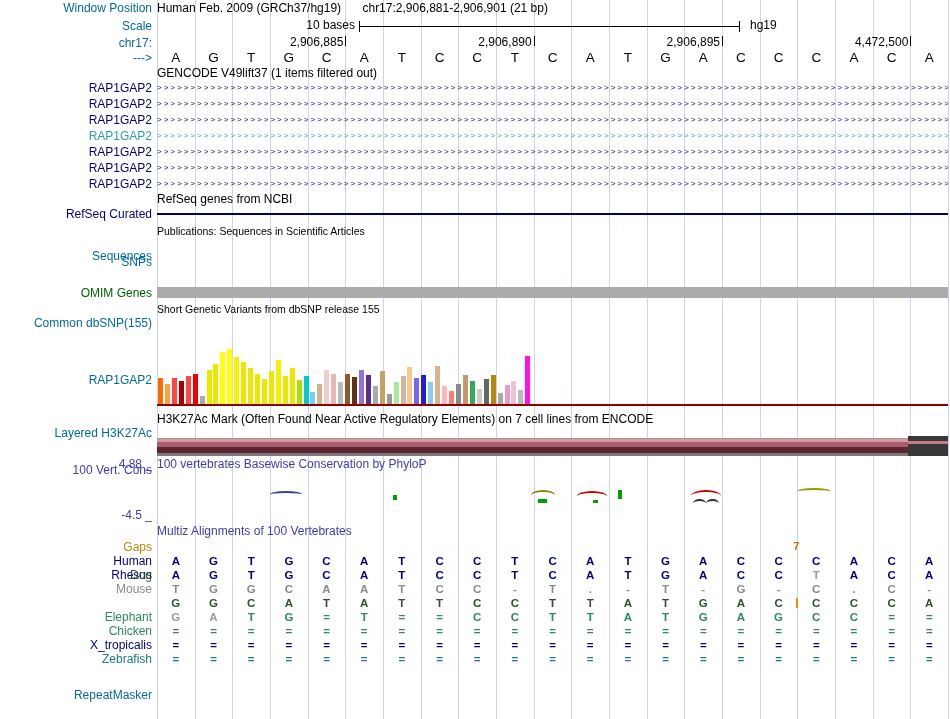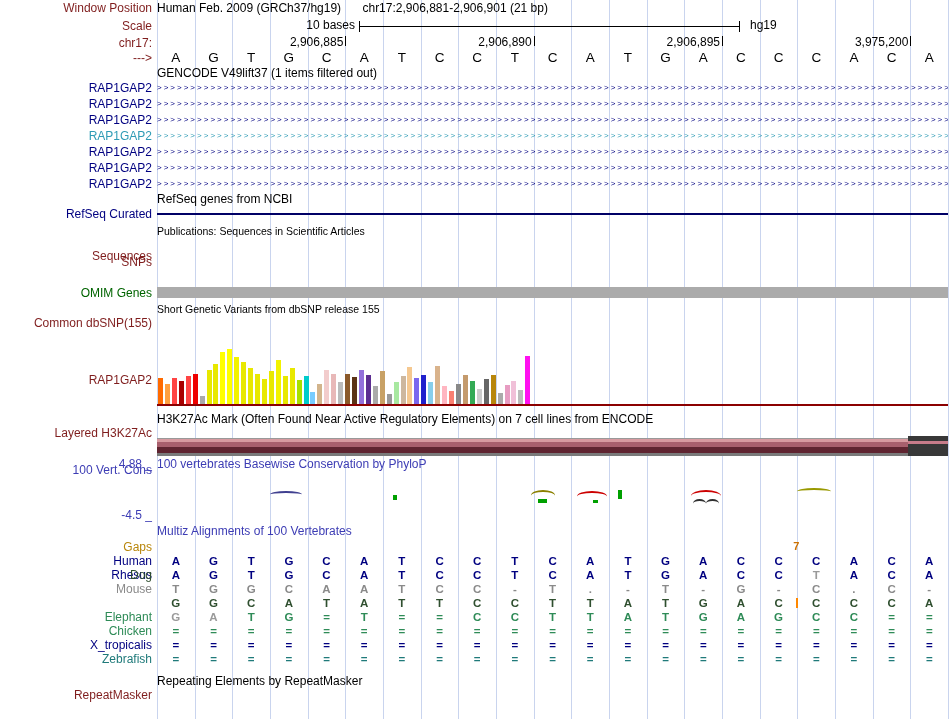--- a/index.html
+++ b/index.html
@@ -1,21 +1,21 @@
 <!DOCTYPE html>
 <html><head>
 <meta charset="utf-8">
 <style>
   html,body{margin:0;padding:0;background:#fff;}
   #screen{position:relative;width:950px;height:719px;background:#fff;overflow:hidden;
           font-family:"Liberation Sans","DejaVu Sans",sans-serif;color:#000;}
   #grid{position:absolute;left:157px;top:0;width:792px;height:719px;
         background:repeating-linear-gradient(to right,#c9d4ee 0 1px,transparent 1px 37.667px);}
   .lbl{position:absolute;left:0;width:152px;text-align:right;font-size:12px;height:14px;
-       line-height:14px;white-space:nowrap;color:#7f1d1d;}
+       line-height:14px;white-space:nowrap;color:#0369a1;}
   .title{position:absolute;left:157px;width:791px;font-size:12px;
          height:14px;line-height:14px;color:#000;white-space:nowrap;}
   .small{font-size:10.5px;}
   .navy{color:#000080;}
   .green{color:#006400;}
   .blue{color:#3C3CB4;}
   .orange{color:#B8860B;}
   .cellrow{position:absolute;left:157px;width:791px;display:flex;}
   .cell{flex:1 0 0;text-align:center;}
   .base{font-size:13.5px;line-height:15px;color:#000;}
@@ -60,21 +60,21 @@
   <div class="genomelbl">hg19</div>
 
   <div class="lbl" style="top:36px">chr17:</div>
   <div style="position:absolute;left:157px;top:35px;width:791px;height:13px">
       <div class="coordnum" style="left: 102.333px; top: 1px;">2,906,885</div>
       <div class="vtick" style="left: 188.333px; top: 1px; height: 10px;"></div>
       <div class="coordnum" style="left: 290.667px; top: 1px;">2,906,890</div>
       <div class="vtick" style="left: 376.667px; top: 1px; height: 10px;"></div>
       <div class="coordnum" style="left: 479px; top: 1px;">2,906,895</div>
       <div class="vtick" style="left: 565px; top: 1px; height: 10px;"></div>
-      <div class="coordnum" style="left: 667.333px; top: 1px;">3,975,200</div>
+      <div class="coordnum" style="left: 667.333px; top: 1px;">4,472,500</div>
       <div class="vtick" style="left: 753.333px; top: 1px; height: 10px;"></div>
     </div>
 
   <div class="lbl" style="top:51px">---&gt;</div>
   <div class="cellrow" style="top:50px;height:15px">
       <div class="cell base">A</div>
       <div class="cell base">G</div>
       <div class="cell base">T</div>
       <div class="cell base">G</div>
       <div class="cell base">C</div>
@@ -201,21 +201,20 @@
       <div class="pmark" style="left: 549px; top: 42px; width: 13px; height: 7px; border-top: 2px solid rgb(48, 48, 48); border-radius: 50%;"></div>
       <div class="pmark" style="left: 640px; top: 31px; width: 34px; height: 5px; border-top: 2px solid rgb(153, 153, 0); border-radius: 50%;"></div>
     </div>
 
   <div class="title blue" style="top:524px">Multiz Alignments of 100 Vertebrates</div>
   <div class="lbl orange" style="top:540px">Gaps</div>
   <div style="position:absolute;left:157px;top:539px;width:791px;height:14px">
       <div class="gapnum" style="left: 636.333px; top: 0px;">7</div>
     </div>
 
-  <div class="title" style="top:674px">Repeating Elements by RepeatMasker</div>
   <div class="lbl" style="top:688px">RepeatMasker</div>
 <div class="lbl" style="top: 80px; color: rgb(0, 0, 128); height: 16px; line-height: 16px;">RAP1GAP2</div>
     <div class="generow" style="top: 80px; color: rgb(0, 0, 128);">&gt;&gt;&gt;&gt;&gt;&gt;&gt;&gt;&gt;&gt;&gt;&gt;&gt;&gt;&gt;&gt;&gt;&gt;&gt;&gt;&gt;&gt;&gt;&gt;&gt;&gt;&gt;&gt;&gt;&gt;&gt;&gt;&gt;&gt;&gt;&gt;&gt;&gt;&gt;&gt;&gt;&gt;&gt;&gt;&gt;&gt;&gt;&gt;&gt;&gt;&gt;&gt;&gt;&gt;&gt;&gt;&gt;&gt;&gt;&gt;&gt;&gt;&gt;&gt;&gt;&gt;&gt;&gt;&gt;&gt;&gt;&gt;&gt;&gt;&gt;&gt;&gt;&gt;&gt;&gt;&gt;&gt;&gt;&gt;&gt;&gt;&gt;&gt;&gt;&gt;&gt;&gt;&gt;&gt;&gt;&gt;&gt;&gt;&gt;&gt;&gt;&gt;&gt;&gt;&gt;&gt;&gt;&gt;&gt;&gt;&gt;&gt;&gt;&gt;&gt;&gt;&gt;&gt;&gt;&gt;&gt;&gt;&gt;&gt;&gt;&gt;&gt;&gt;&gt;&gt;&gt;&gt;&gt;&gt;&gt;&gt;&gt;&gt;&gt;&gt;&gt;&gt;&gt;&gt;&gt;&gt;&gt;&gt;&gt;&gt;&gt;&gt;&gt;&gt;&gt;&gt;&gt;&gt;&gt;&gt;&gt;&gt;&gt;&gt;&gt;&gt;&gt;&gt;&gt;&gt;&gt;&gt;&gt;&gt;&gt;&gt;&gt;&gt;&gt;&gt;&gt;&gt;&gt;&gt;&gt;&gt;&gt;&gt;&gt;&gt;&gt;&gt;&gt;&gt;&gt;&gt;&gt;&gt;&gt;&gt;&gt;&gt;&gt;&gt;&gt;&gt;&gt;&gt;&gt;&gt;&gt;&gt;&gt;&gt;&gt;&gt;&gt;&gt;&gt;&gt;&gt;&gt;&gt;&gt;&gt;&gt;&gt;&gt;&gt;&gt;&gt;&gt;&gt;&gt;&gt;&gt;&gt;&gt;&gt;&gt;</div>
     <div class="lbl" style="top: 96px; color: rgb(0, 0, 128); height: 16px; line-height: 16px;">RAP1GAP2</div>
     <div class="generow" style="top: 96px; color: rgb(0, 0, 128);">&gt;&gt;&gt;&gt;&gt;&gt;&gt;&gt;&gt;&gt;&gt;&gt;&gt;&gt;&gt;&gt;&gt;&gt;&gt;&gt;&gt;&gt;&gt;&gt;&gt;&gt;&gt;&gt;&gt;&gt;&gt;&gt;&gt;&gt;&gt;&gt;&gt;&gt;&gt;&gt;&gt;&gt;&gt;&gt;&gt;&gt;&gt;&gt;&gt;&gt;&gt;&gt;&gt;&gt;&gt;&gt;&gt;&gt;&gt;&gt;&gt;&gt;&gt;&gt;&gt;&gt;&gt;&gt;&gt;&gt;&gt;&gt;&gt;&gt;&gt;&gt;&gt;&gt;&gt;&gt;&gt;&gt;&gt;&gt;&gt;&gt;&gt;&gt;&gt;&gt;&gt;&gt;&gt;&gt;&gt;&gt;&gt;&gt;&gt;&gt;&gt;&gt;&gt;&gt;&gt;&gt;&gt;&gt;&gt;&gt;&gt;&gt;&gt;&gt;&gt;&gt;&gt;&gt;&gt;&gt;&gt;&gt;&gt;&gt;&gt;&gt;&gt;&gt;&gt;&gt;&gt;&gt;&gt;&gt;&gt;&gt;&gt;&gt;&gt;&gt;&gt;&gt;&gt;&gt;&gt;&gt;&gt;&gt;&gt;&gt;&gt;&gt;&gt;&gt;&gt;&gt;&gt;&gt;&gt;&gt;&gt;&gt;&gt;&gt;&gt;&gt;&gt;&gt;&gt;&gt;&gt;&gt;&gt;&gt;&gt;&gt;&gt;&gt;&gt;&gt;&gt;&gt;&gt;&gt;&gt;&gt;&gt;&gt;&gt;&gt;&gt;&gt;&gt;&gt;&gt;&gt;&gt;&gt;&gt;&gt;&gt;&gt;&gt;&gt;&gt;&gt;&gt;&gt;&gt;&gt;&gt;&gt;&gt;&gt;&gt;&gt;&gt;&gt;&gt;&gt;&gt;&gt;&gt;&gt;&gt;&gt;&gt;&gt;&gt;&gt;&gt;&gt;&gt;&gt;&gt;&gt;&gt;&gt;&gt;&gt;</div>
     <div class="lbl" style="top: 112px; color: rgb(0, 0, 128); height: 16px; line-height: 16px;">RAP1GAP2</div>
     <div class="generow" style="top: 112px; color: rgb(0, 0, 128);">&gt;&gt;&gt;&gt;&gt;&gt;&gt;&gt;&gt;&gt;&gt;&gt;&gt;&gt;&gt;&gt;&gt;&gt;&gt;&gt;&gt;&gt;&gt;&gt;&gt;&gt;&gt;&gt;&gt;&gt;&gt;&gt;&gt;&gt;&gt;&gt;&gt;&gt;&gt;&gt;&gt;&gt;&gt;&gt;&gt;&gt;&gt;&gt;&gt;&gt;&gt;&gt;&gt;&gt;&gt;&gt;&gt;&gt;&gt;&gt;&gt;&gt;&gt;&gt;&gt;&gt;&gt;&gt;&gt;&gt;&gt;&gt;&gt;&gt;&gt;&gt;&gt;&gt;&gt;&gt;&gt;&gt;&gt;&gt;&gt;&gt;&gt;&gt;&gt;&gt;&gt;&gt;&gt;&gt;&gt;&gt;&gt;&gt;&gt;&gt;&gt;&gt;&gt;&gt;&gt;&gt;&gt;&gt;&gt;&gt;&gt;&gt;&gt;&gt;&gt;&gt;&gt;&gt;&gt;&gt;&gt;&gt;&gt;&gt;&gt;&gt;&gt;&gt;&gt;&gt;&gt;&gt;&gt;&gt;&gt;&gt;&gt;&gt;&gt;&gt;&gt;&gt;&gt;&gt;&gt;&gt;&gt;&gt;&gt;&gt;&gt;&gt;&gt;&gt;&gt;&gt;&gt;&gt;&gt;&gt;&gt;&gt;&gt;&gt;&gt;&gt;&gt;&gt;&gt;&gt;&gt;&gt;&gt;&gt;&gt;&gt;&gt;&gt;&gt;&gt;&gt;&gt;&gt;&gt;&gt;&gt;&gt;&gt;&gt;&gt;&gt;&gt;&gt;&gt;&gt;&gt;&gt;&gt;&gt;&gt;&gt;&gt;&gt;&gt;&gt;&gt;&gt;&gt;&gt;&gt;&gt;&gt;&gt;&gt;&gt;&gt;&gt;&gt;&gt;&gt;&gt;&gt;&gt;&gt;&gt;&gt;&gt;&gt;&gt;&gt;&gt;&gt;&gt;&gt;&gt;&gt;&gt;&gt;&gt;&gt;</div>
     <div class="lbl" style="top: 128px; color: rgb(46, 155, 181); height: 16px; line-height: 16px;">RAP1GAP2</div>
     <div class="generow" style="top: 128px; color: rgb(46, 155, 181);">&gt;&gt;&gt;&gt;&gt;&gt;&gt;&gt;&gt;&gt;&gt;&gt;&gt;&gt;&gt;&gt;&gt;&gt;&gt;&gt;&gt;&gt;&gt;&gt;&gt;&gt;&gt;&gt;&gt;&gt;&gt;&gt;&gt;&gt;&gt;&gt;&gt;&gt;&gt;&gt;&gt;&gt;&gt;&gt;&gt;&gt;&gt;&gt;&gt;&gt;&gt;&gt;&gt;&gt;&gt;&gt;&gt;&gt;&gt;&gt;&gt;&gt;&gt;&gt;&gt;&gt;&gt;&gt;&gt;&gt;&gt;&gt;&gt;&gt;&gt;&gt;&gt;&gt;&gt;&gt;&gt;&gt;&gt;&gt;&gt;&gt;&gt;&gt;&gt;&gt;&gt;&gt;&gt;&gt;&gt;&gt;&gt;&gt;&gt;&gt;&gt;&gt;&gt;&gt;&gt;&gt;&gt;&gt;&gt;&gt;&gt;&gt;&gt;&gt;&gt;&gt;&gt;&gt;&gt;&gt;&gt;&gt;&gt;&gt;&gt;&gt;&gt;&gt;&gt;&gt;&gt;&gt;&gt;&gt;&gt;&gt;&gt;&gt;&gt;&gt;&gt;&gt;&gt;&gt;&gt;&gt;&gt;&gt;&gt;&gt;&gt;&gt;&gt;&gt;&gt;&gt;&gt;&gt;&gt;&gt;&gt;&gt;&gt;&gt;&gt;&gt;&gt;&gt;&gt;&gt;&gt;&gt;&gt;&gt;&gt;&gt;&gt;&gt;&gt;&gt;&gt;&gt;&gt;&gt;&gt;&gt;&gt;&gt;&gt;&gt;&gt;&gt;&gt;&gt;&gt;&gt;&gt;&gt;&gt;&gt;&gt;&gt;&gt;&gt;&gt;&gt;&gt;&gt;&gt;&gt;&gt;&gt;&gt;&gt;&gt;&gt;&gt;&gt;&gt;&gt;&gt;&gt;&gt;&gt;&gt;&gt;&gt;&gt;&gt;&gt;&gt;&gt;&gt;&gt;&gt;&gt;&gt;&gt;&gt;&gt;</div>
     <div class="lbl" style="top: 144px; color: rgb(0, 0, 128); height: 16px; line-height: 16px;">RAP1GAP2</div>

